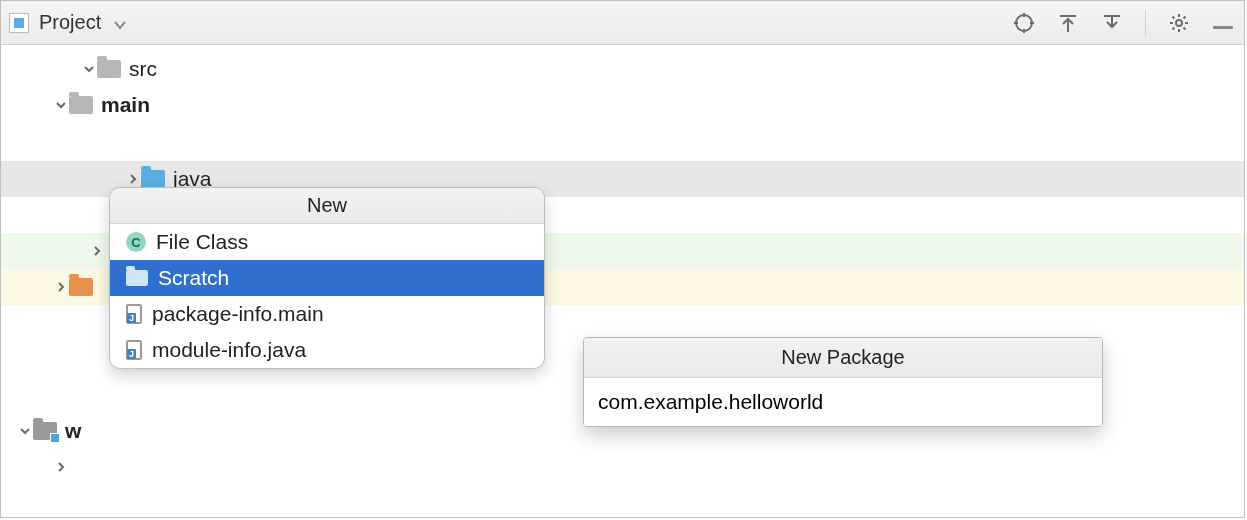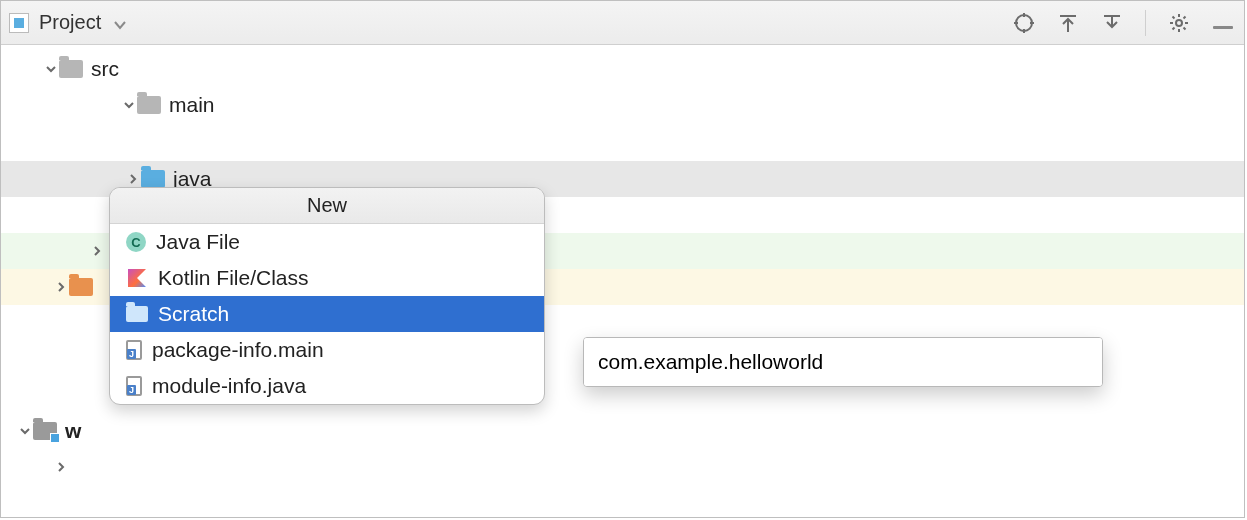--- a/index.html
+++ b/index.html
@@ -60,22 +60,22 @@
   .folder.blue{ background:#5aaee0;}
   .folder.orange{ background:#e8914e;}
   .folder.darkgrey{ background:#9a9a9a;}
   .folder .badge{
     position:absolute; right:-3px; bottom:-3px;
     width:10px;height:10px;background:#4aa3df;border:1px solid #fff;
   }
   .node-label{ }
   .node-label.bold{ font-weight:600;}
   
-  .ind-1{ padding-left:42px;}
-  .ind-2{ padding-left:120px;}
+  .ind-1{ padding-left:80px;}
+  .ind-2{ padding-left:52px;font-weight:bold;}
   .ind-3{ padding-left:124px;}
   
   .context-menu{
     position:absolute;
     left:108px; top:186px;
     width:436px;
     background:#fff;
     border:1px solid #bcbcbc;
     box-shadow:0 6px 16px rgba(0,0,0,.18);
     border-radius:11px;
@@ -287,43 +287,38 @@
           </svg>
       </span>
     </div>
   </div>
 
   <div class="context-menu">
     <div class="menu-header">New</div>
 
     <div class="menu-item">
       <span class="mi-icon circle-c">C</span>
-      <span>Java File</span>
-    </div>
-    <div class="menu-item">
-      <span class="mi-icon">
-          <span class="mi-icon kotlin"></span>
-        </span>
-      <span>Kotlin File/Class</span>
+      <span>File Class</span>
     </div>
     <div class="menu-item selected">
       <span class="mi-icon pkg"></span>
       <span>Scratch</span>
     </div>
     <div class="menu-item">
       <span class="mi-icon jfile">
           <span class="j">J</span>
         </span>
       <span>package-info.main</span>
     </div>
     <div class="menu-item">
       <span class="mi-icon jfile">
           <span class="j">J</span>
         </span>
       <span>module-info.java</span>
     </div>
   </div>
 
   <div class="dialog">
+    <div class="dialog-header">New Package</div>
     <input class="dialog-input" type="text" value="com.example.helloworld" style="">
   </div>
 
 </div>
 
 </body></html>

